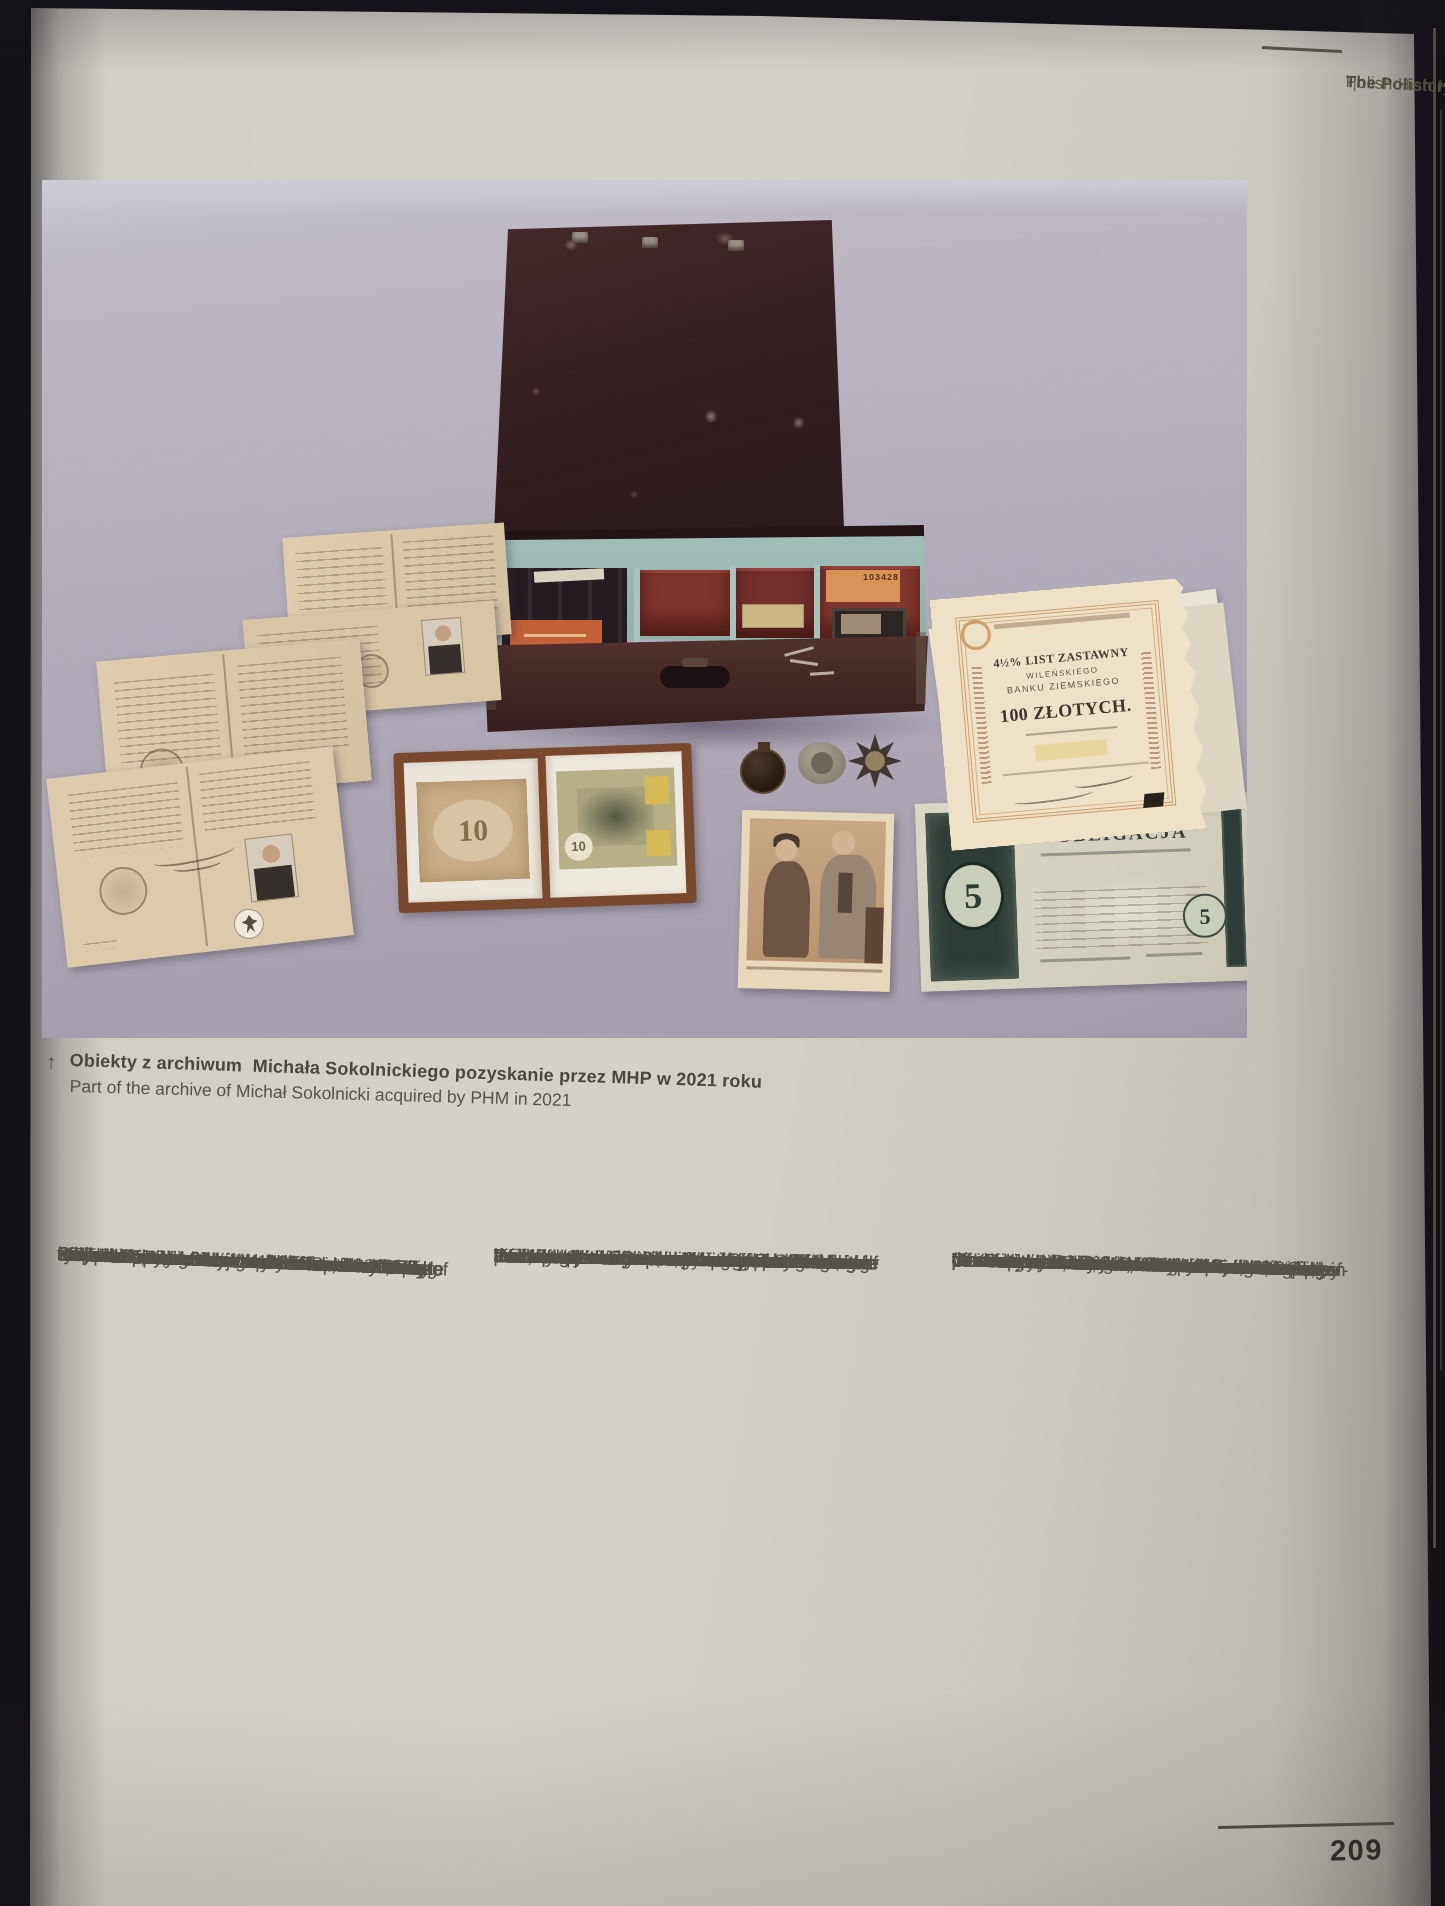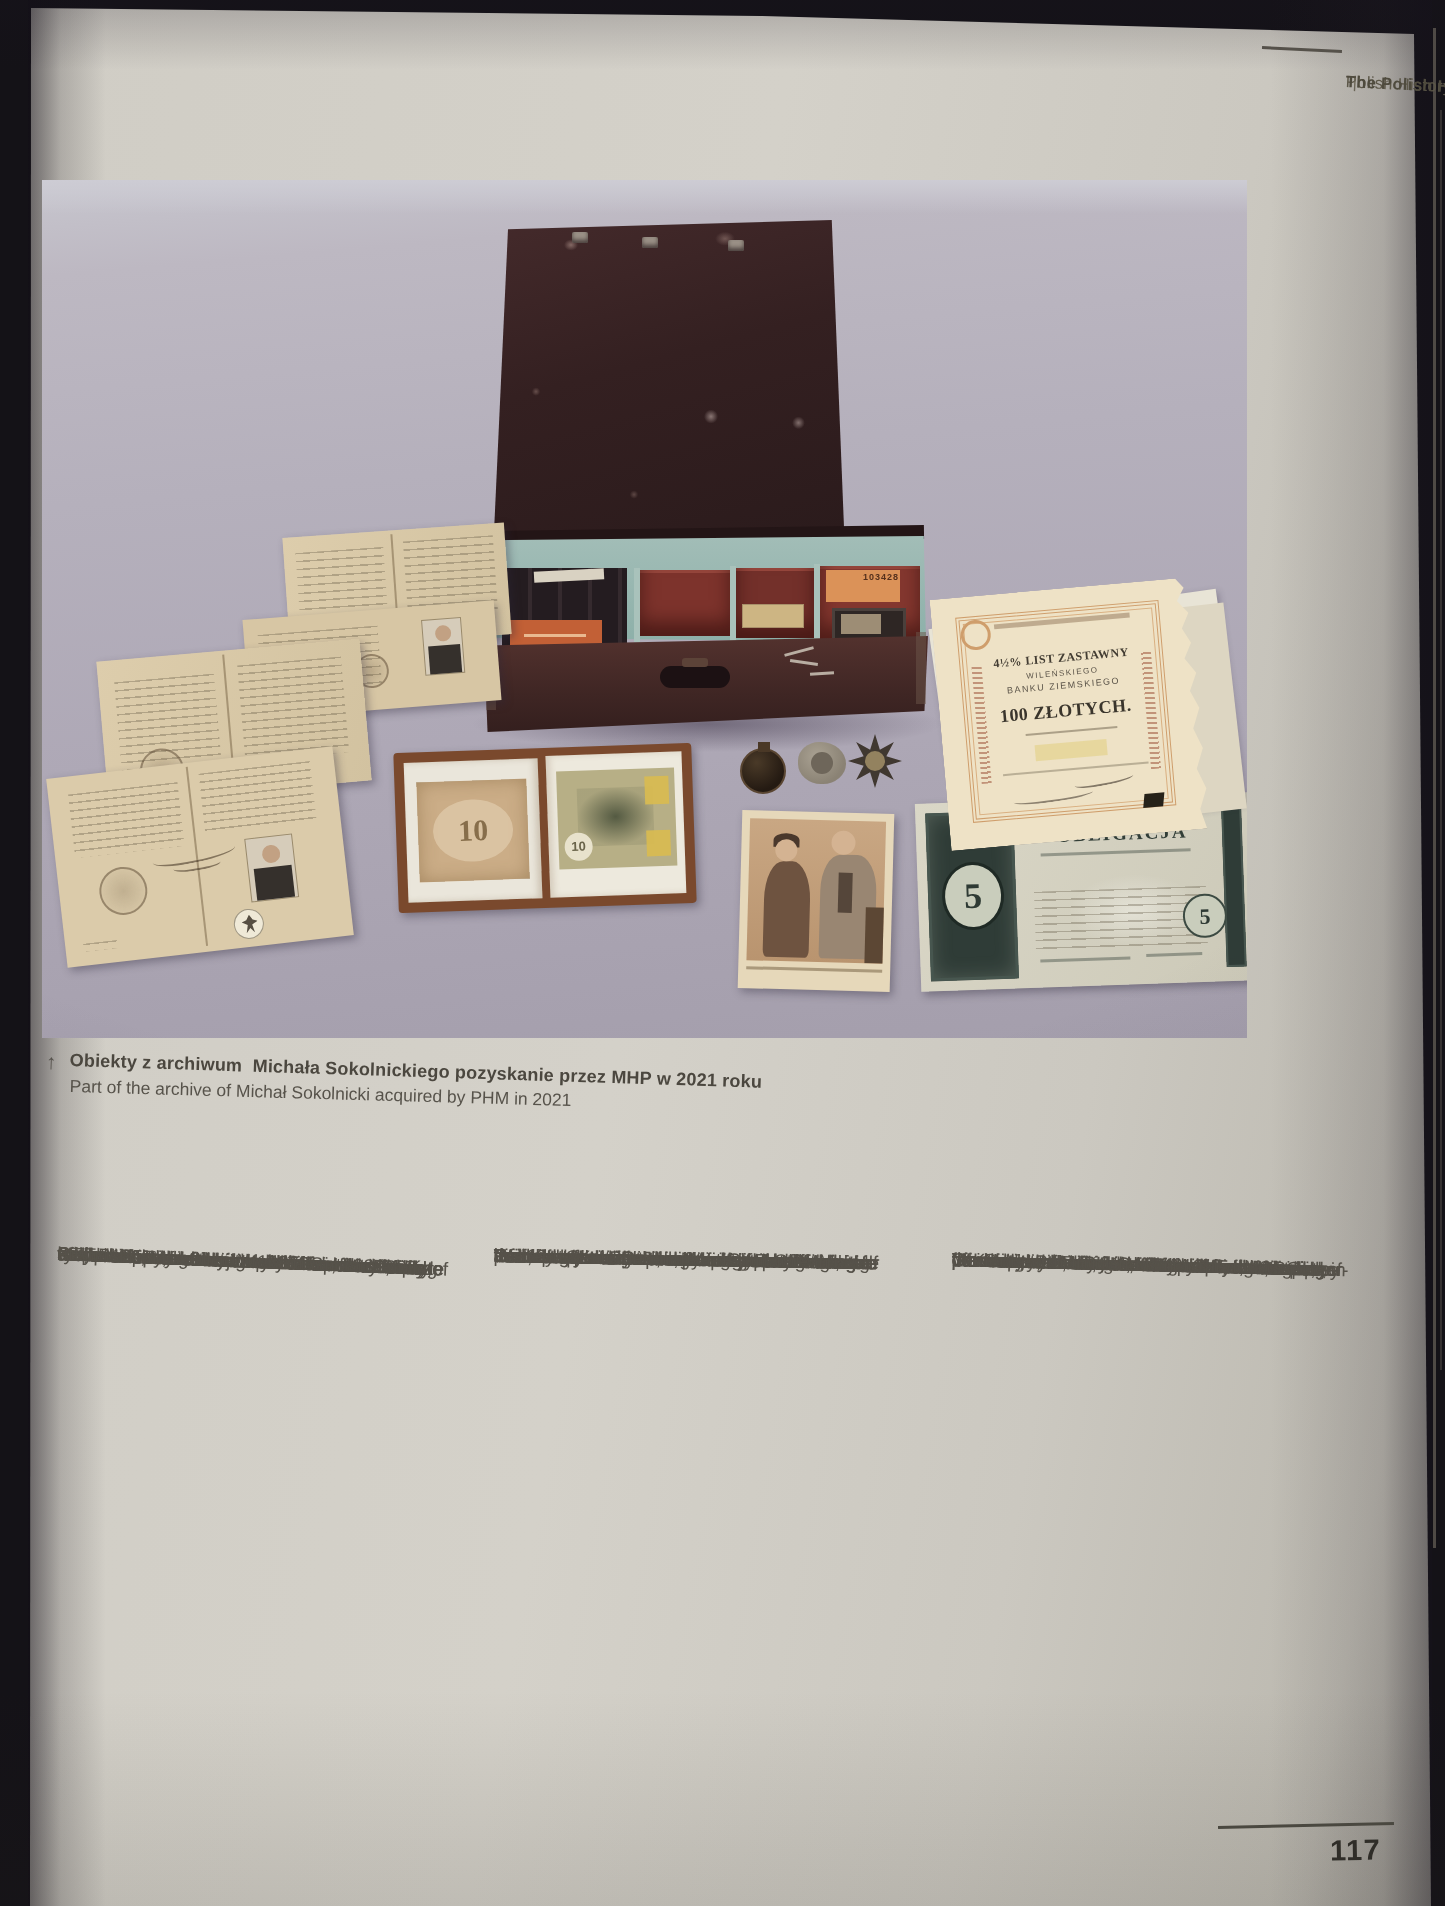--- a/index.html
+++ b/index.html
@@ -422,15 +422,15 @@
       <div class="tline">of Krakow, the Regional Museum in Siedlce,</div>
       <div class="tline">the Supreme Administrative Court, including</div>
       <div class="tline">permanent exhibitions at the Warsaw Rising</div>
       <div class="tline">Museum and the Józef Piłsudski Institute in</div>
       <div class="tline">London. In the future, they will be on display</div>
       <div class="tline">primarily at the PHM, both as part of its per-</div>
       <div class="tline nojust">manent exhibition and temporary ones.</div>
     </div>
 
   <div class="pn-rule"></div>
-  <div class="pagenum">117</div>
+  <div class="pagenum">209</div>
 
 </div>
 
 </body></html>

